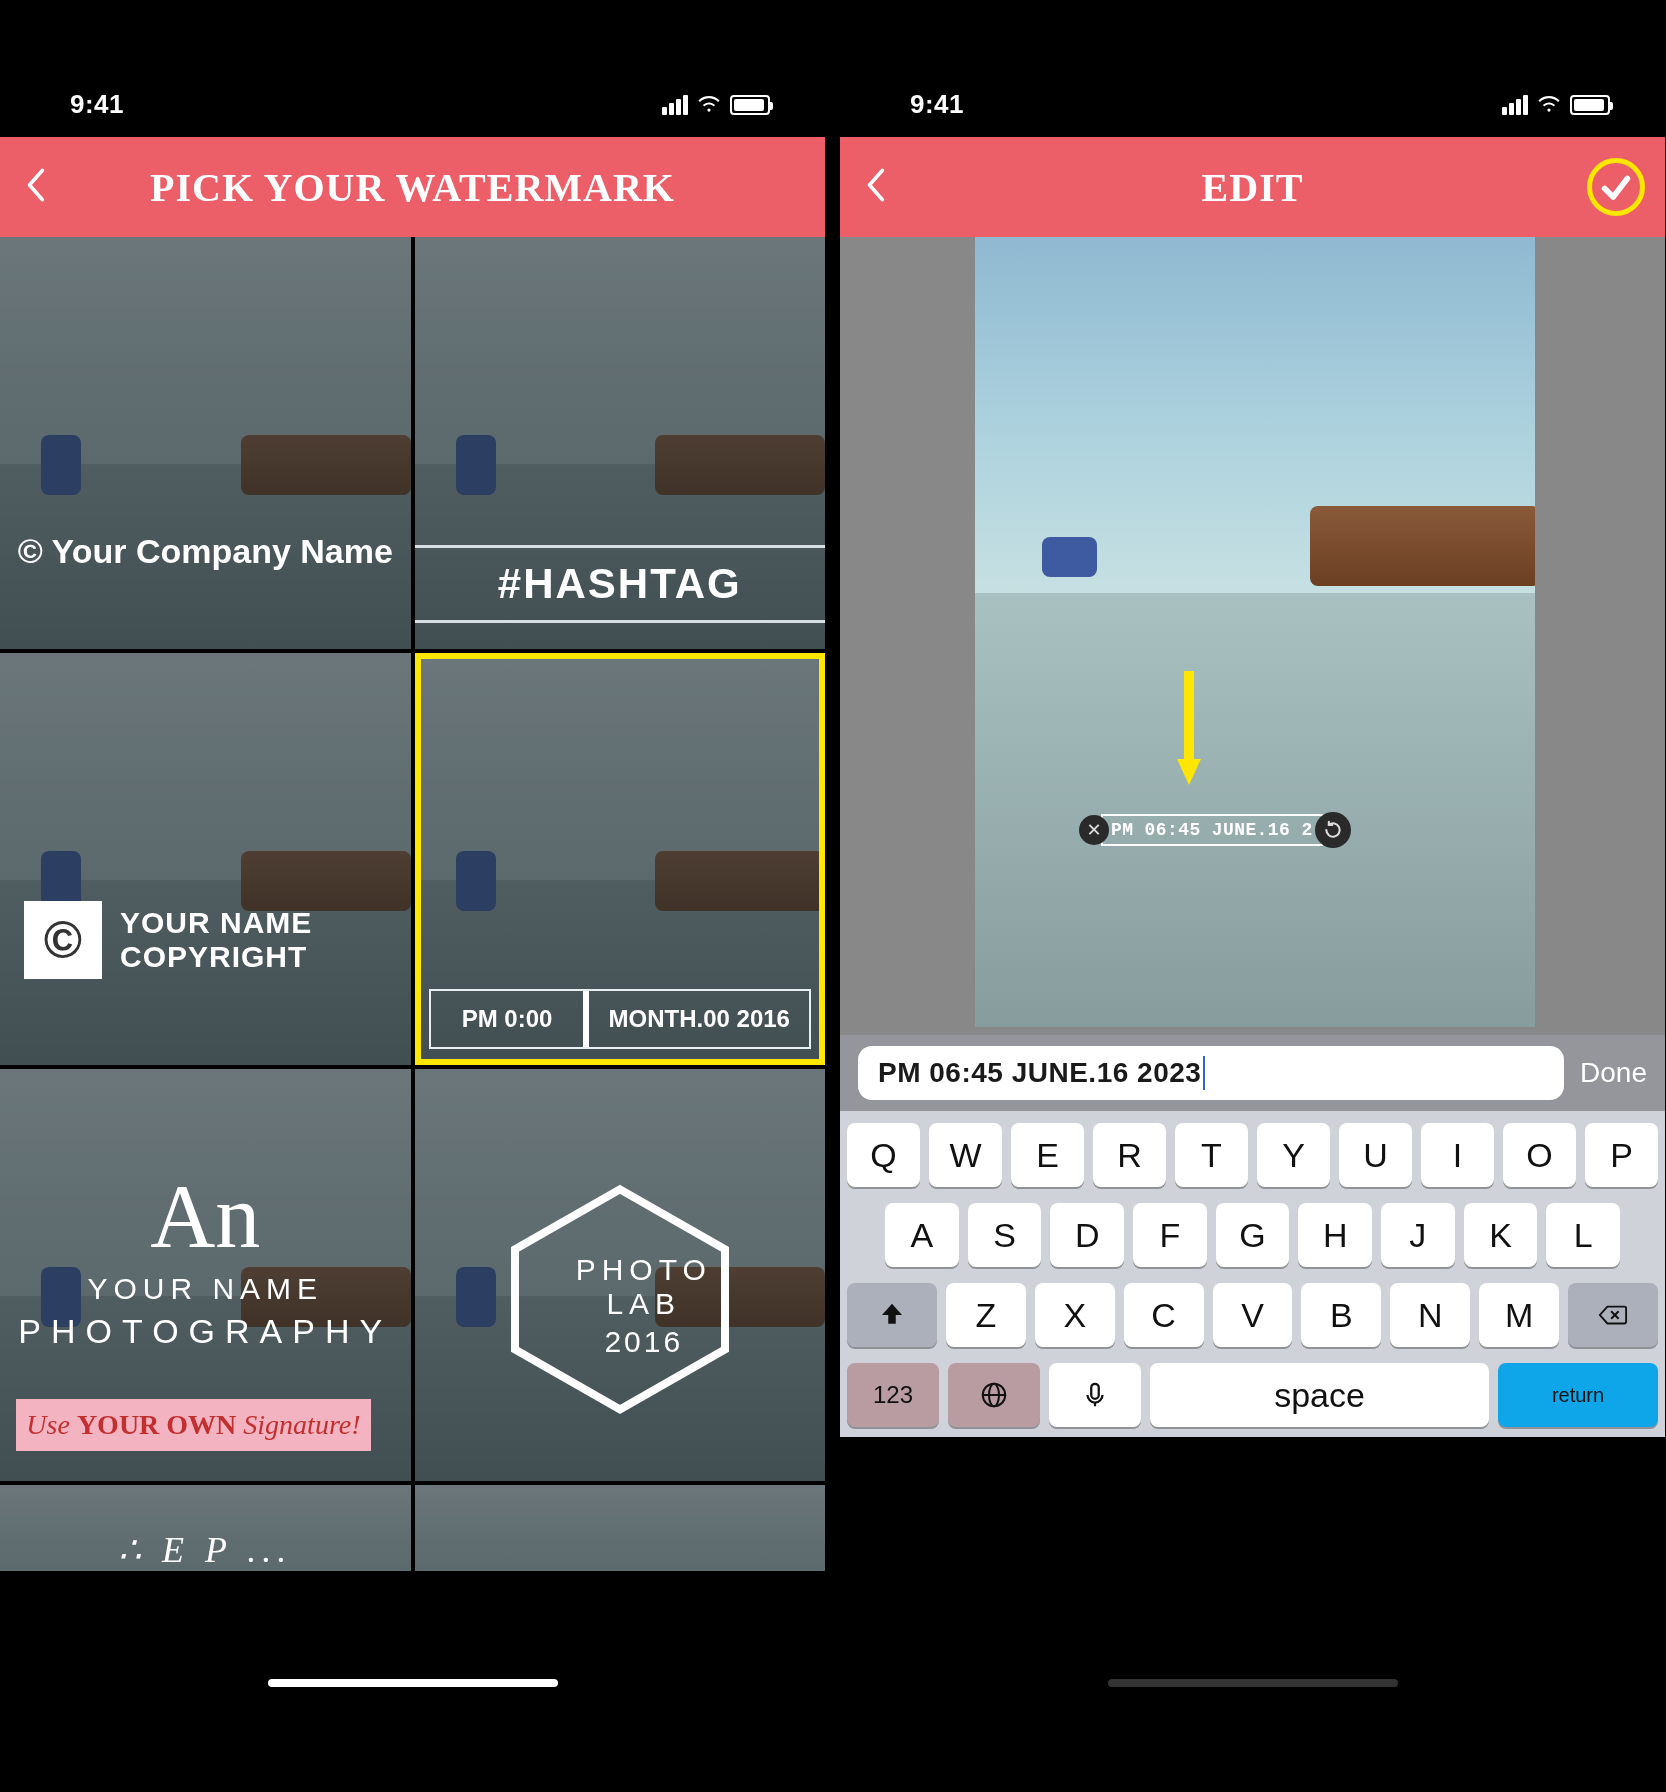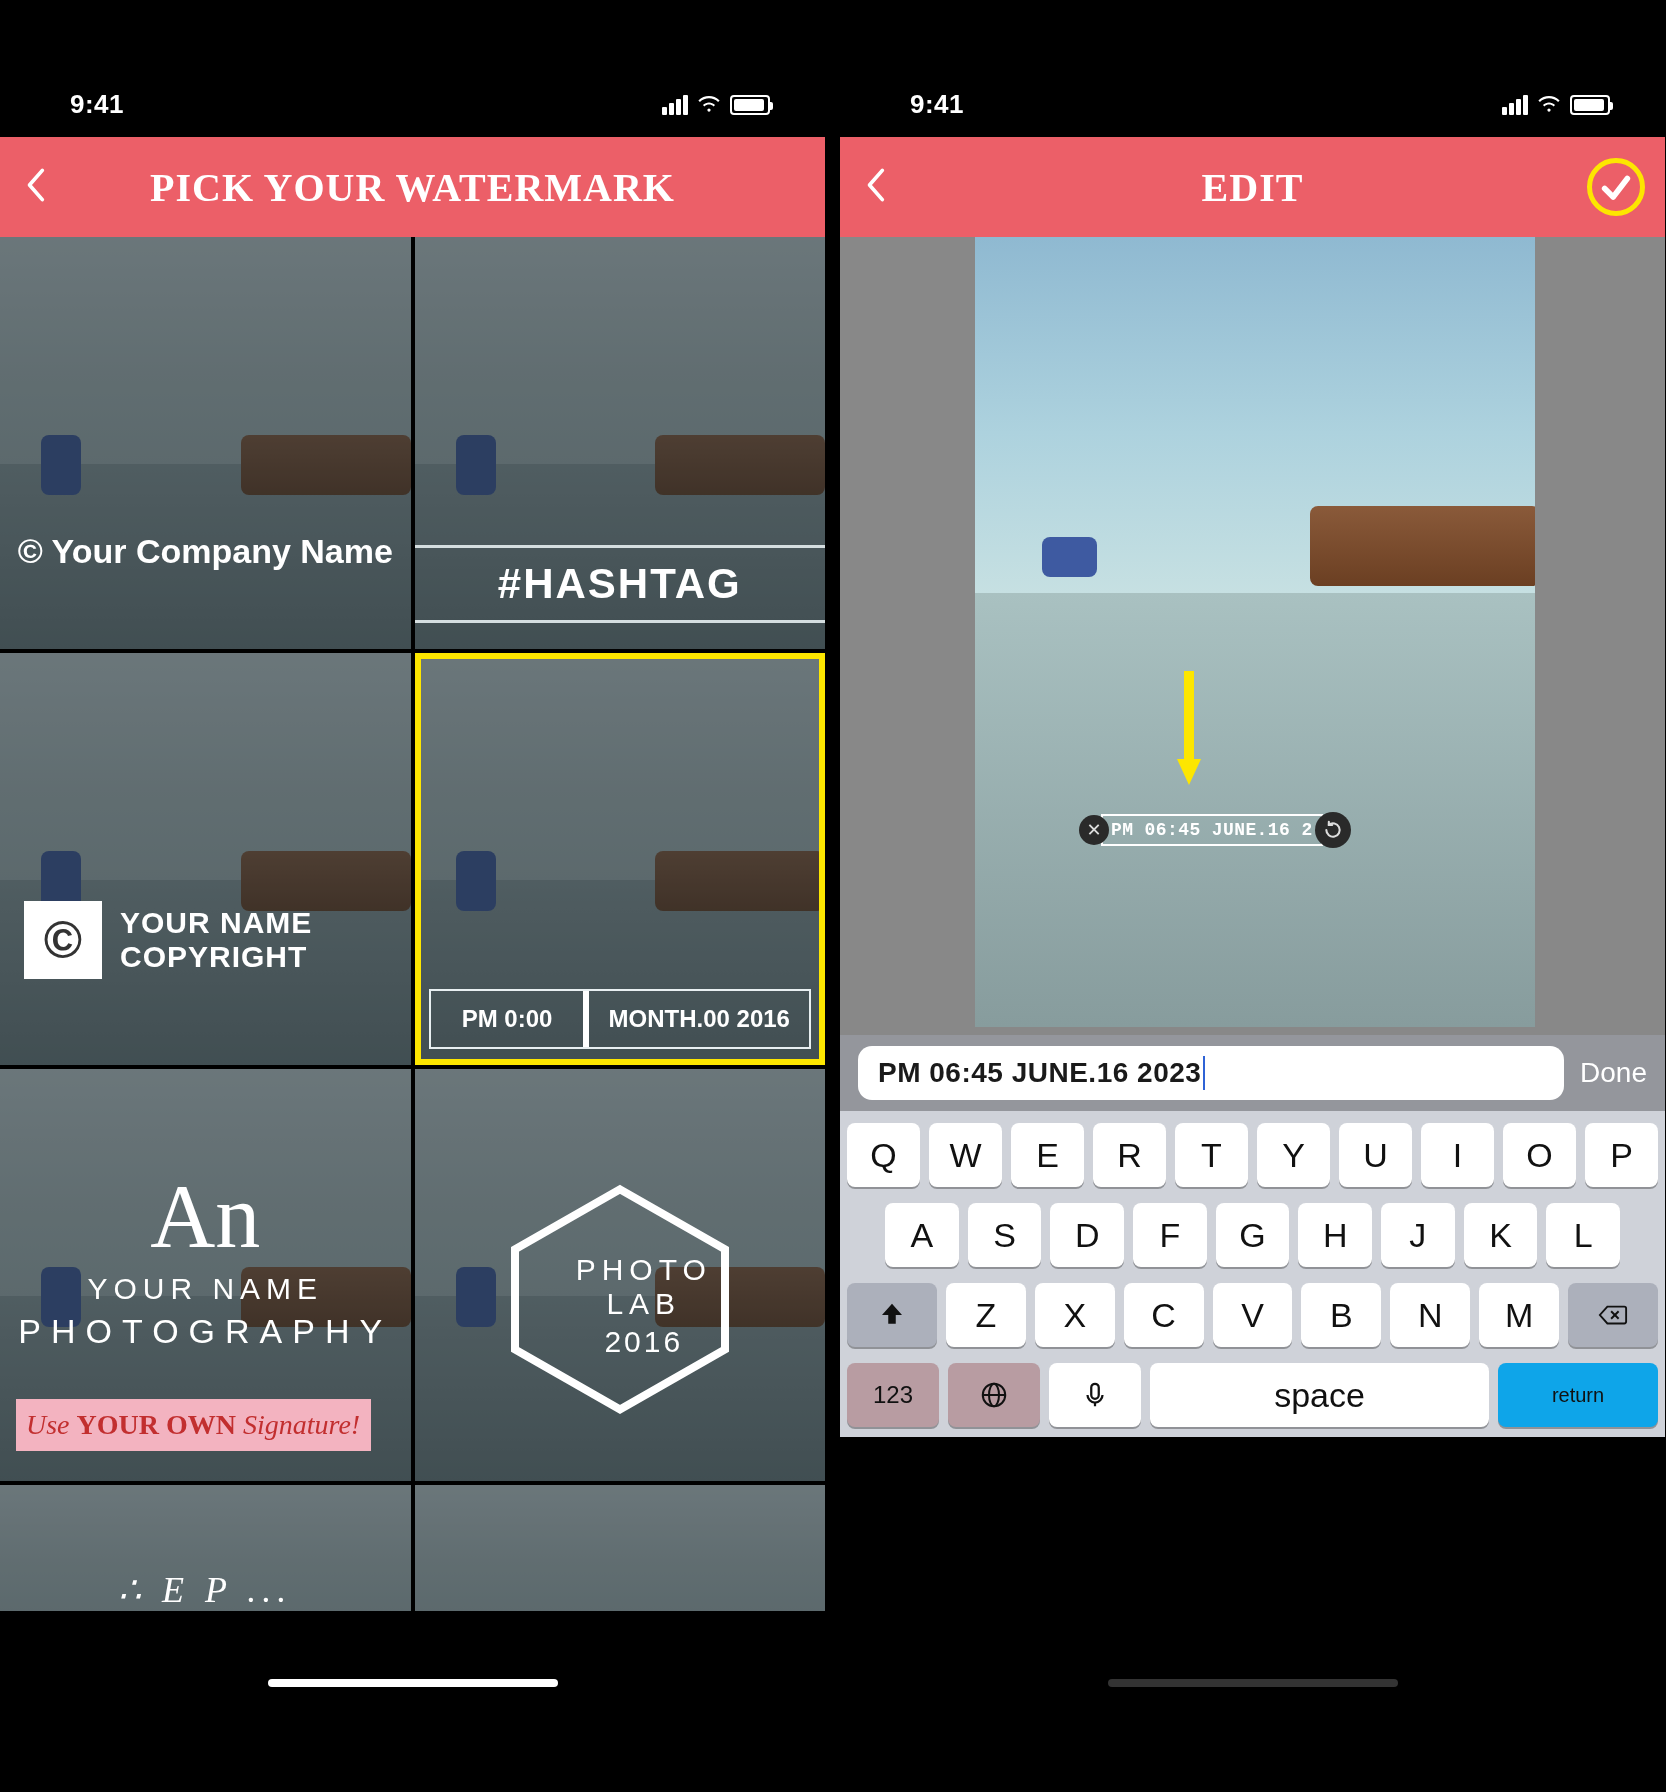--- a/index.html
+++ b/index.html
@@ -51,30 +51,30 @@
 .wm-copyright { bottom:86px; left:24px; display:flex; align-items:center; gap:18px; }
 .wm-copyright .cmark { width:78px; height:78px; background:#fff; color:#333; display:flex; align-items:center; justify-content:center; font-size:52px; font-weight:700; }
 .wm-copyright .ctext { font-weight:800; font-size:30px; line-height:1.15; font-family:Arial,sans-serif; letter-spacing:1px; }
 .wm-timestamp { bottom:16px; left:14px; right:14px; display:flex; border:2px solid #e8eff1; font-family:Arial,sans-serif; font-weight:600; font-size:24px; }
 .wm-timestamp span:first-child { flex:0 0 42%; text-align:center; padding:14px 0; border-right:6px solid #ffffff; }
 .wm-timestamp span:last-child { flex:1; text-align:center; padding:14px 0; }
 .wm-sig { bottom:130px; left:0; right:0; text-align:center; }
 .wm-sig .sig { font-family:"Brush Script MT",cursive; font-size:90px; line-height:0.7; }
 .wm-sig .l1 { font-family:Arial; font-weight:500; font-size:30px; letter-spacing:6px; margin-top:24px; }
 .wm-sig .l2 { font-family:Arial; font-weight:300; font-size:34px; letter-spacing:10px; margin-top:6px; }
-.sig-bar { position:absolute; bottom:30px; left:16px; right:40px; background:#f3b3c0; padding:10px; color:#c22f2f; font-style:italic; font-family:Georgia,serif; font-size:28px; text-align:left; }
+.sig-bar { position:absolute; bottom:30px; left:16px; right:40px; background:#f3b3c0; padding:10px; color:#c22f2f; font-style:italic; font-family:Georgia,serif; font-size:28px; text-align:right; }
 .sig-bar b { font-style:normal; font-weight:700; }
 .wm-hex { top:50%; left:50%; transform:translate(-50%,-40%); text-align:center; }
 .wm-hex svg { width:260px; height:260px; }
 .wm-hex-text { position:absolute; top:52%; left:50%; transform:translate(-50%,-50%); width:200px;padding-left:48px; }
 .wm-hex-text .t1 { font-family:Arial; font-weight:500; font-size:30px; letter-spacing:6px; }
 .wm-hex-text .t2 { font-family:Arial; font-weight:300; font-size:30px; letter-spacing:3px; margin-top:4px; }
 .sel { position:absolute; inset:0; border:6px solid #fde600; pointer-events:none; }
 
-.tile-bottom { height:126px; }
+.tile-bottom { height:86px; }
 .wm-partial { position:absolute; bottom:0; left:50%; transform:translateX(-50%); color:#fff; font-family:Georgia,serif; font-style:italic; font-size:36px; letter-spacing:6px; }
 
 .home-ind { position:absolute; bottom:16px; left:50%; transform:translateX(-50%); width:290px; height:8px; border-radius:5px; background:#fff; }
 
 
 .editor { background:#888; position:relative; height:798px; }
 .photo { position:absolute; left:135px; top:0; width:560px; height:790px; overflow:hidden; }
 .photo .sky { height:45%; background:linear-gradient(#8fb9d1,#add2de 55%, #c6e0e2); }
 .photo .water { top:45%; background:linear-gradient(#a9c1c1,#879c9d); }
 .photo .boat1 { top:38%; left:12%; width:55px; height:40px; }

